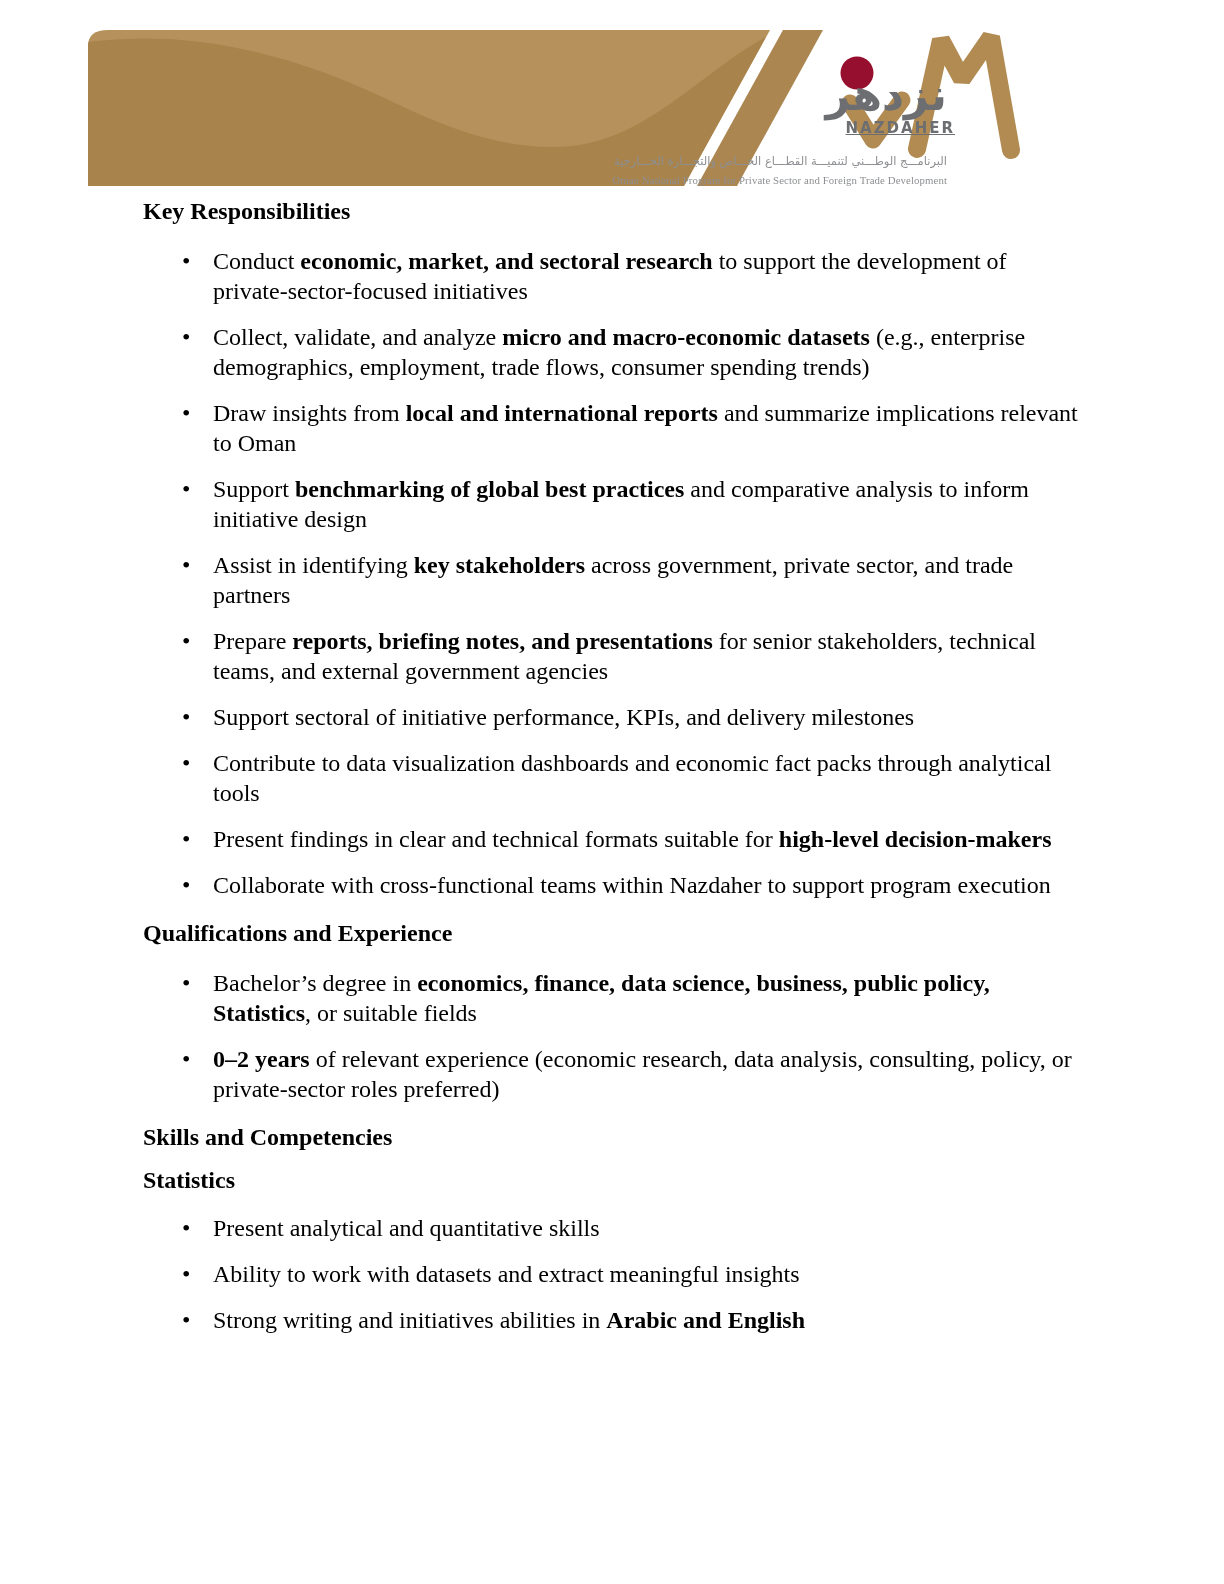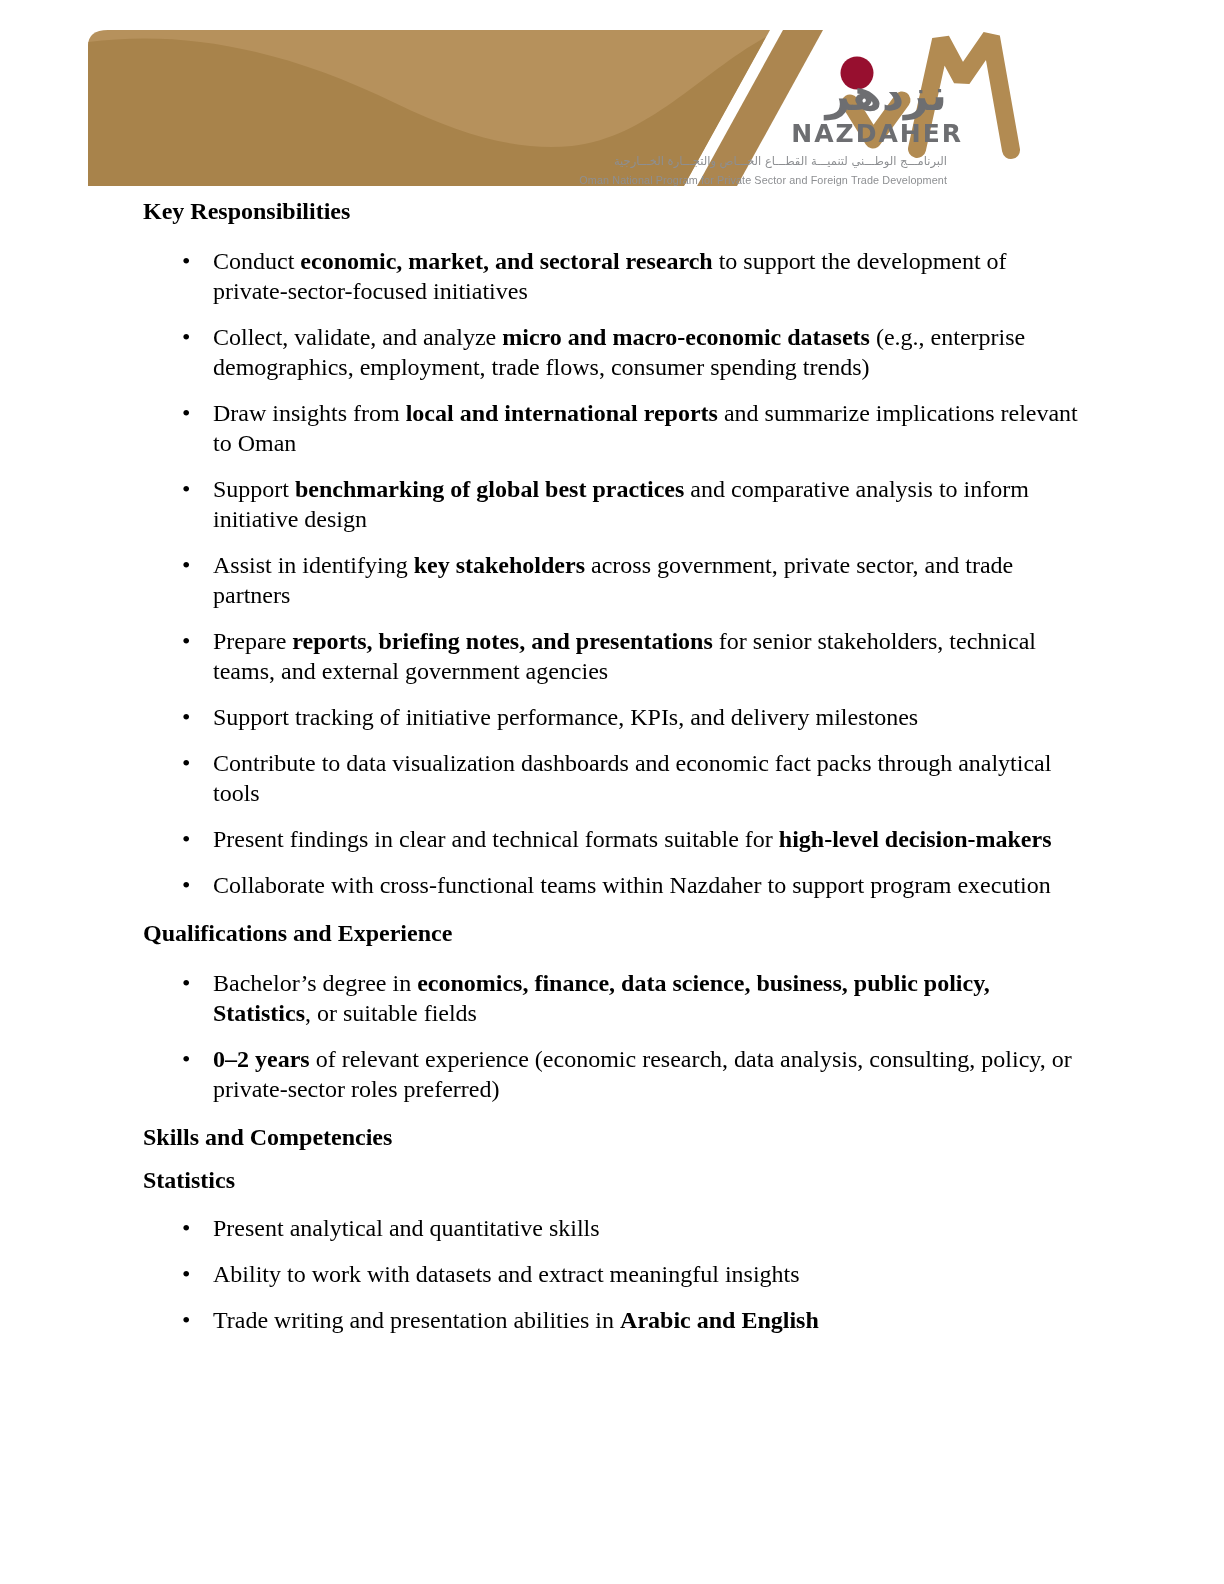--- a/index.html
+++ b/index.html
@@ -22,34 +22,34 @@
   }
   .hdr{position:absolute;top:0;left:0;width:1036px;height:200px;}
   .hdr svg{position:absolute;top:0;left:0;}
   .logo-ar{
     position:absolute;top:74px;right:89px;
     font-family:"DejaVu Sans", sans-serif;
     font-weight:bold;font-size:43px;line-height:1;
     color:var(--gray-logo);direction:rtl;white-space:nowrap;
   }
   .logo-en{
-    position:absolute;top:121px;right:73px;
+    position:absolute;top:121px;right:81px;
     font-family:"DejaVu Sans","Liberation Sans",sans-serif;
-    font-weight:700;font-size:25px;line-height:1;letter-spacing:2px;
-    color:var(--gray-logo);white-space:nowrap;
+    font-weight:700;font-size:15px;line-height:1;letter-spacing:2px;
+    color:var(--gray-logo);white-space:nowrap;text-decoration:underline;
   }
   .tag-ar{
     position:absolute;top:155px;right:89px;
     font-family:"DejaVu Sans", sans-serif;
     font-size:11.5px;line-height:1.2;
     color:var(--gray-tag);direction:rtl;white-space:nowrap;
   }
   .tag-en{
     position:absolute;top:174px;right:89px;
-    font-family:Liberation Sans, sans-serif;
+    font-family:Liberation Serif, serif;
     font-size:10.8px;line-height:1.2;letter-spacing:0.1px;
     color:var(--gray-tag);white-space:nowrap;
   }
   .content{
     position:absolute;top:196px;left:143px;width:937px;
     font-size:24px;line-height:30px;
   }
   .heading{
     font-size:24px;line-height:30px;font-weight:bold;
     margin:0 0 20px 0;
@@ -121,21 +121,21 @@
       <li class="bullet">
           <span class="marker">•</span>
           <span class="btext"><span>Assist in identifying </span><span class="b">key stakeholders</span><span> across government, private sector, and trade partners</span></span>
         </li>
       <li class="bullet">
           <span class="marker">•</span>
           <span class="btext"><span>Prepare </span><span class="b">reports, briefing notes, and presentations</span><span> for senior stakeholders, technical teams, and external government agencies</span></span>
         </li>
       <li class="bullet">
           <span class="marker">•</span>
-          <span class="btext"><span>Support tracking of initiative performance, KPIs, and delivery milestones</span></span>
+          <span class="btext"><span>Support sectoral of initiative performance, KPIs, and delivery milestones</span></span>
         </li>
       <li class="bullet">
           <span class="marker">•</span>
           <span class="btext"><span>Contribute to data visualization dashboards and economic fact packs through analytical tools</span></span>
         </li>
       <li class="bullet">
           <span class="marker">•</span>
           <span class="btext"><span>Present findings in clear and technical formats suitable for </span><span class="b">high-level decision-makers</span></span>
         </li>
       <li class="bullet">
@@ -166,18 +166,18 @@
       <li class="bullet">
           <span class="marker">•</span>
           <span class="btext"><span>Present analytical and quantitative skills</span></span>
         </li>
       <li class="bullet">
           <span class="marker">•</span>
           <span class="btext"><span>Ability to work with datasets and extract meaningful insights</span></span>
         </li>
       <li class="bullet">
           <span class="marker">•</span>
-          <span class="btext"><span>Trade writing and presentation abilities in </span><span class="b">Arabic and English</span></span>
+          <span class="btext"><span>Strong writing and initiatives abilities in </span><span class="b">Arabic and English</span></span>
         </li>
     </ul>
   </section>
 
 </main>
 
 </body></html>

